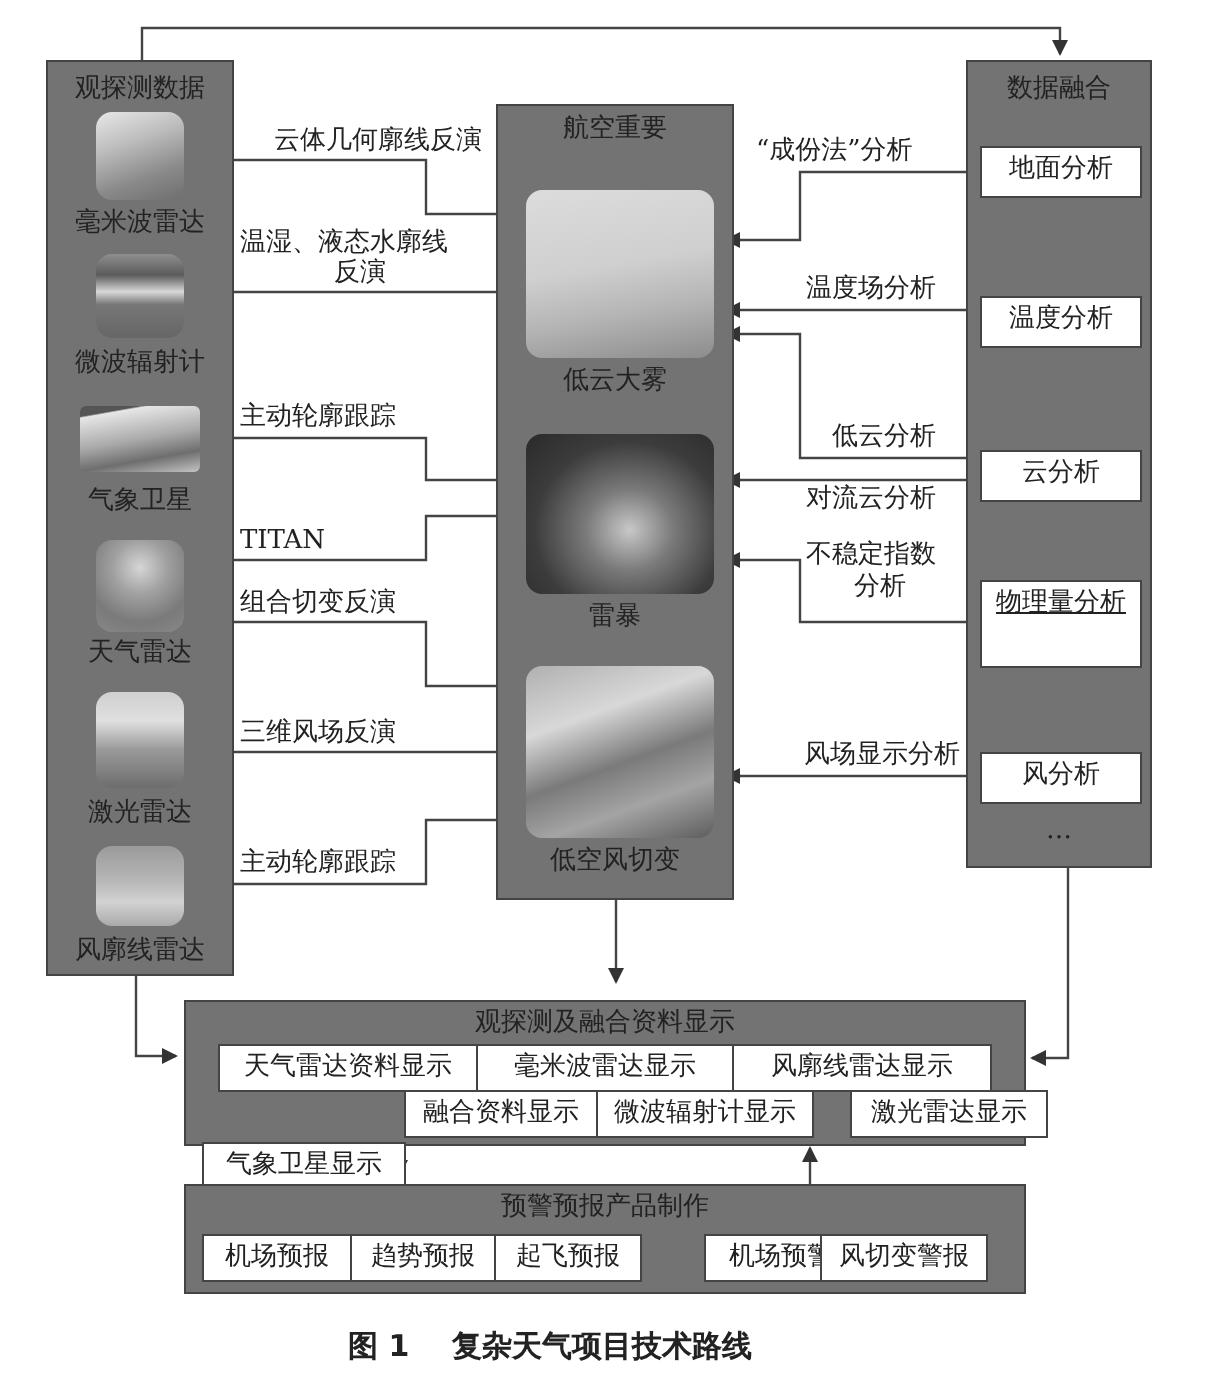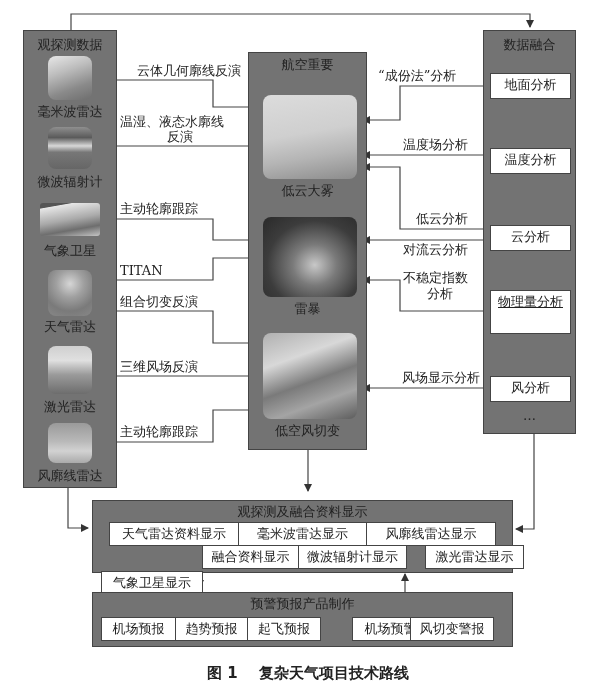--- a/index.html
+++ b/index.html
@@ -3,21 +3,21 @@
 <meta charset="utf-8">
 <style>
   html,body{margin:0;padding:0;background:#fff;}
   body{width:612px;height:694px;position:relative;overflow:hidden;font-family:"DejaVu Serif","Liberation Serif",serif;color:#222;}
   .box{position:absolute;border:1.3px solid #444;box-sizing:border-box;background:#737373;}
   .t{position:absolute;font-size:13px;white-space:nowrap;line-height:16px;}
   .c{text-align:center;}
   .img{position:absolute;border-radius:8px;box-sizing:border-box;}
   .cell{position:absolute;border:1.2px solid #444;box-sizing:border-box;font-size:13px;text-align:center;line-height:22px;white-space:nowrap;background:#fff;}
   svg{position:absolute;left:0;top:0;}
-  .cap{position:absolute;font-family:"DejaVu Sans","Liberation Sans",sans-serif;font-weight:bold;font-size:15px;margin-left:33px;}
+  .cap{position:absolute;font-family:"DejaVu Sans","Liberation Sans",sans-serif;font-weight:bold;font-size:15px;}
 </style>
 </head>
 <body>
 
 <svg width="612" height="694">
   <defs>
     <marker id="ar" markerWidth="8" markerHeight="8" refX="7" refY="4" orient="auto" markerUnits="userSpaceOnUse">
       <path d="M0,0 L8,4 L0,8 z" fill="#333"></path>
     </marker>
   </defs>

